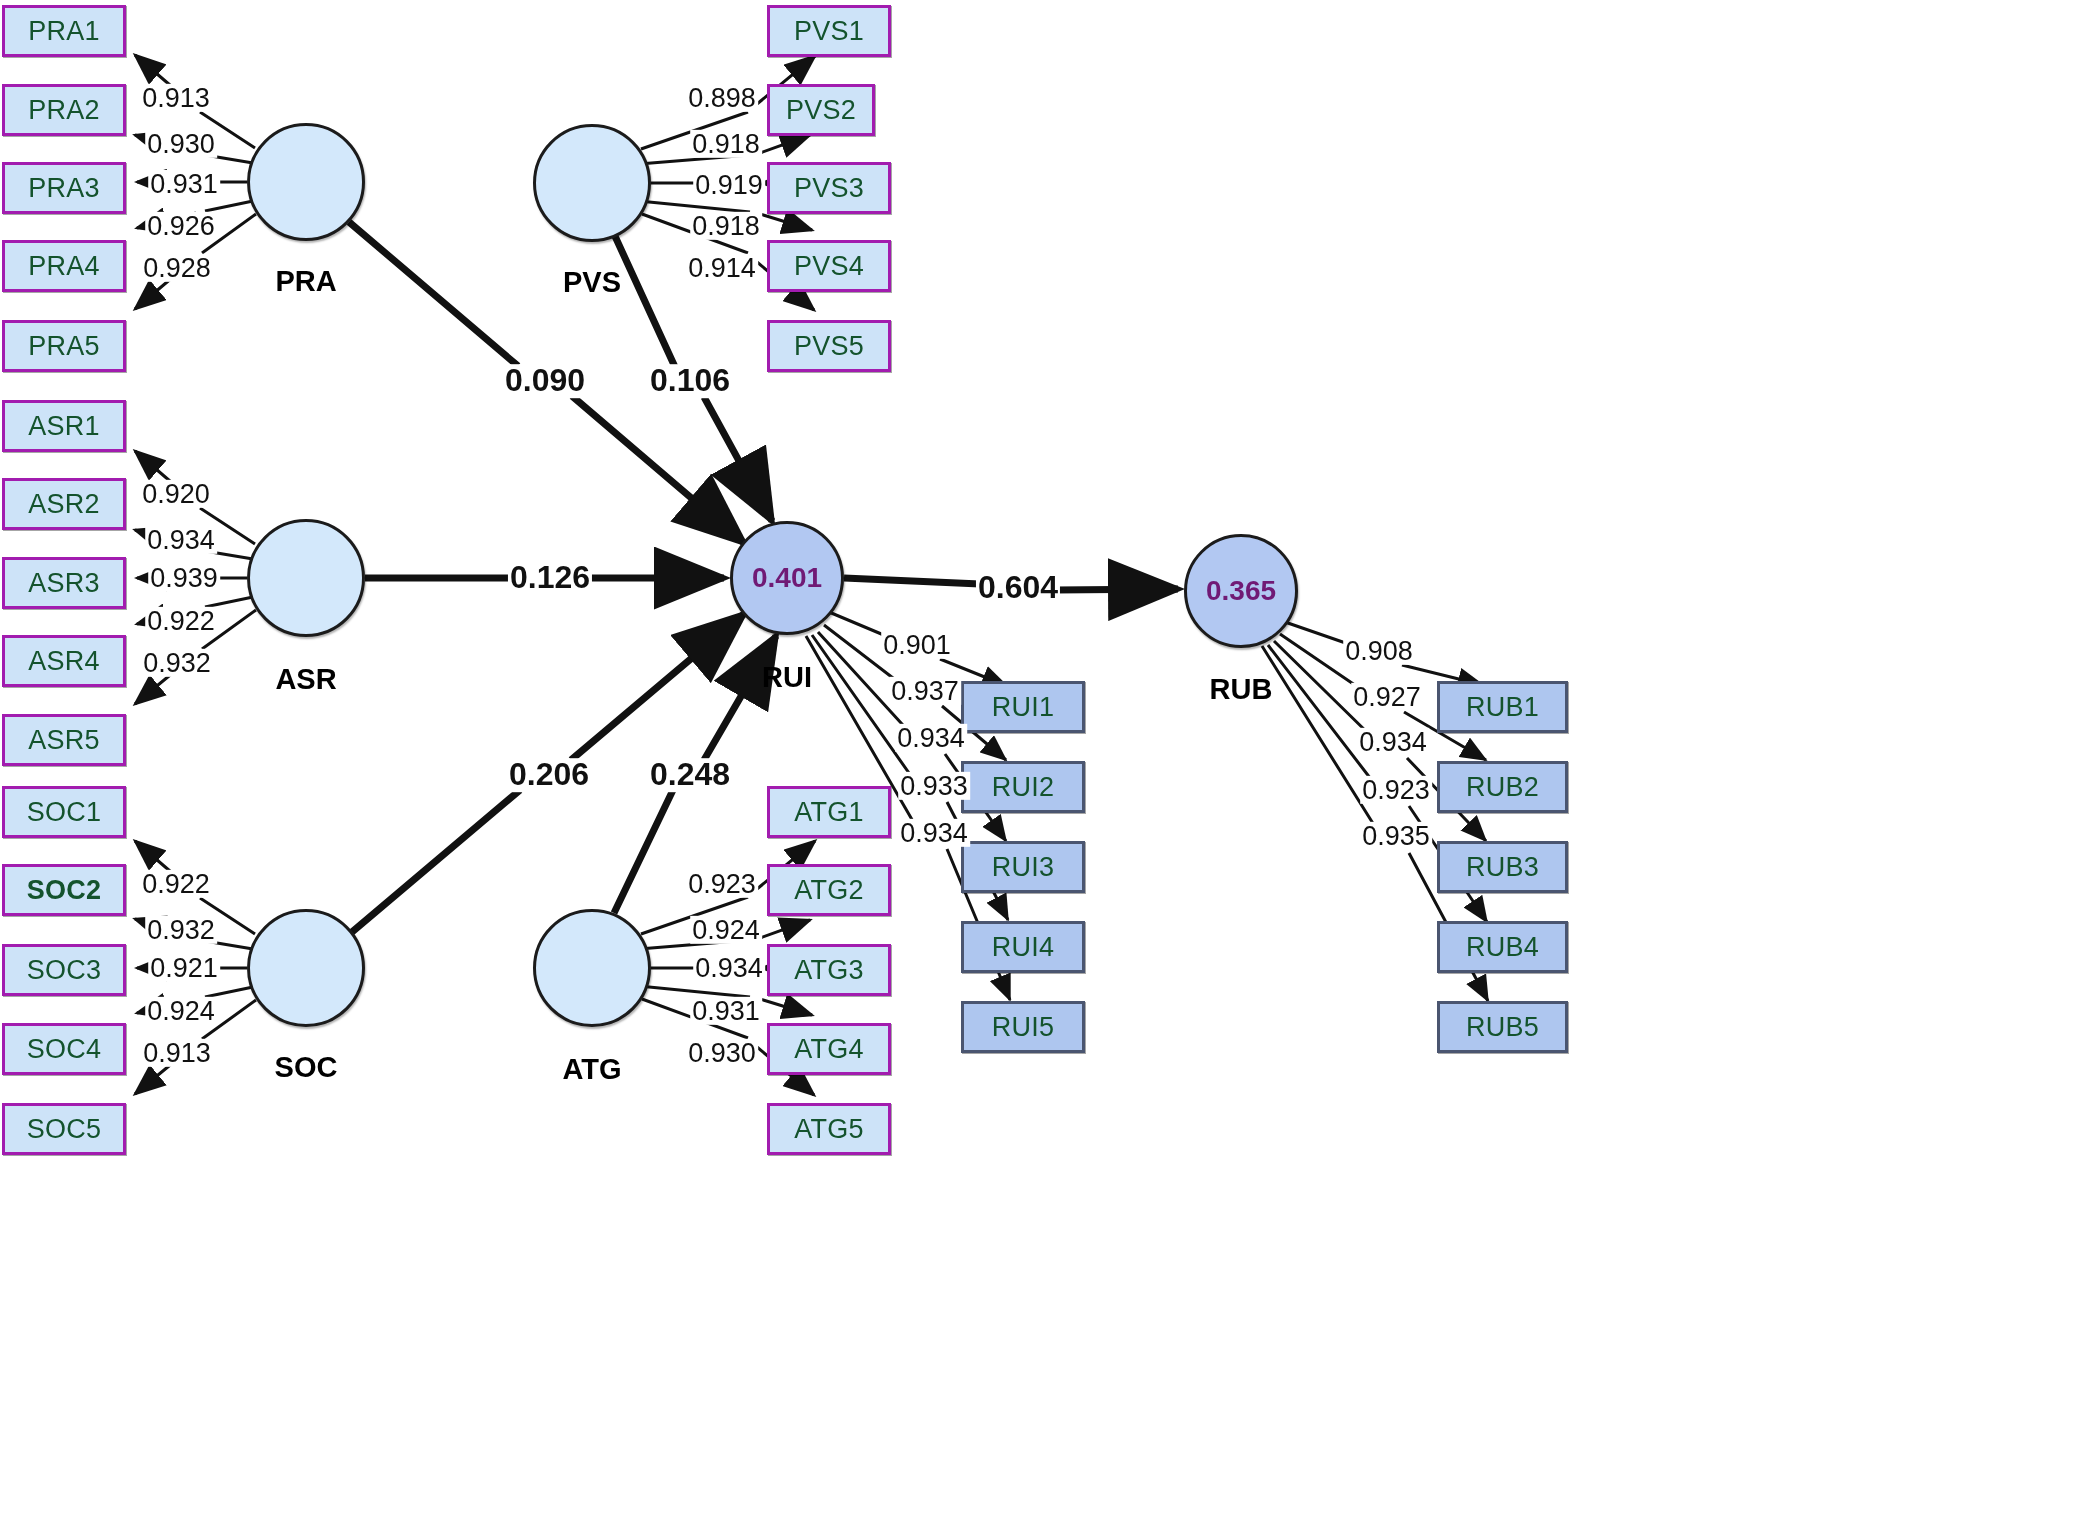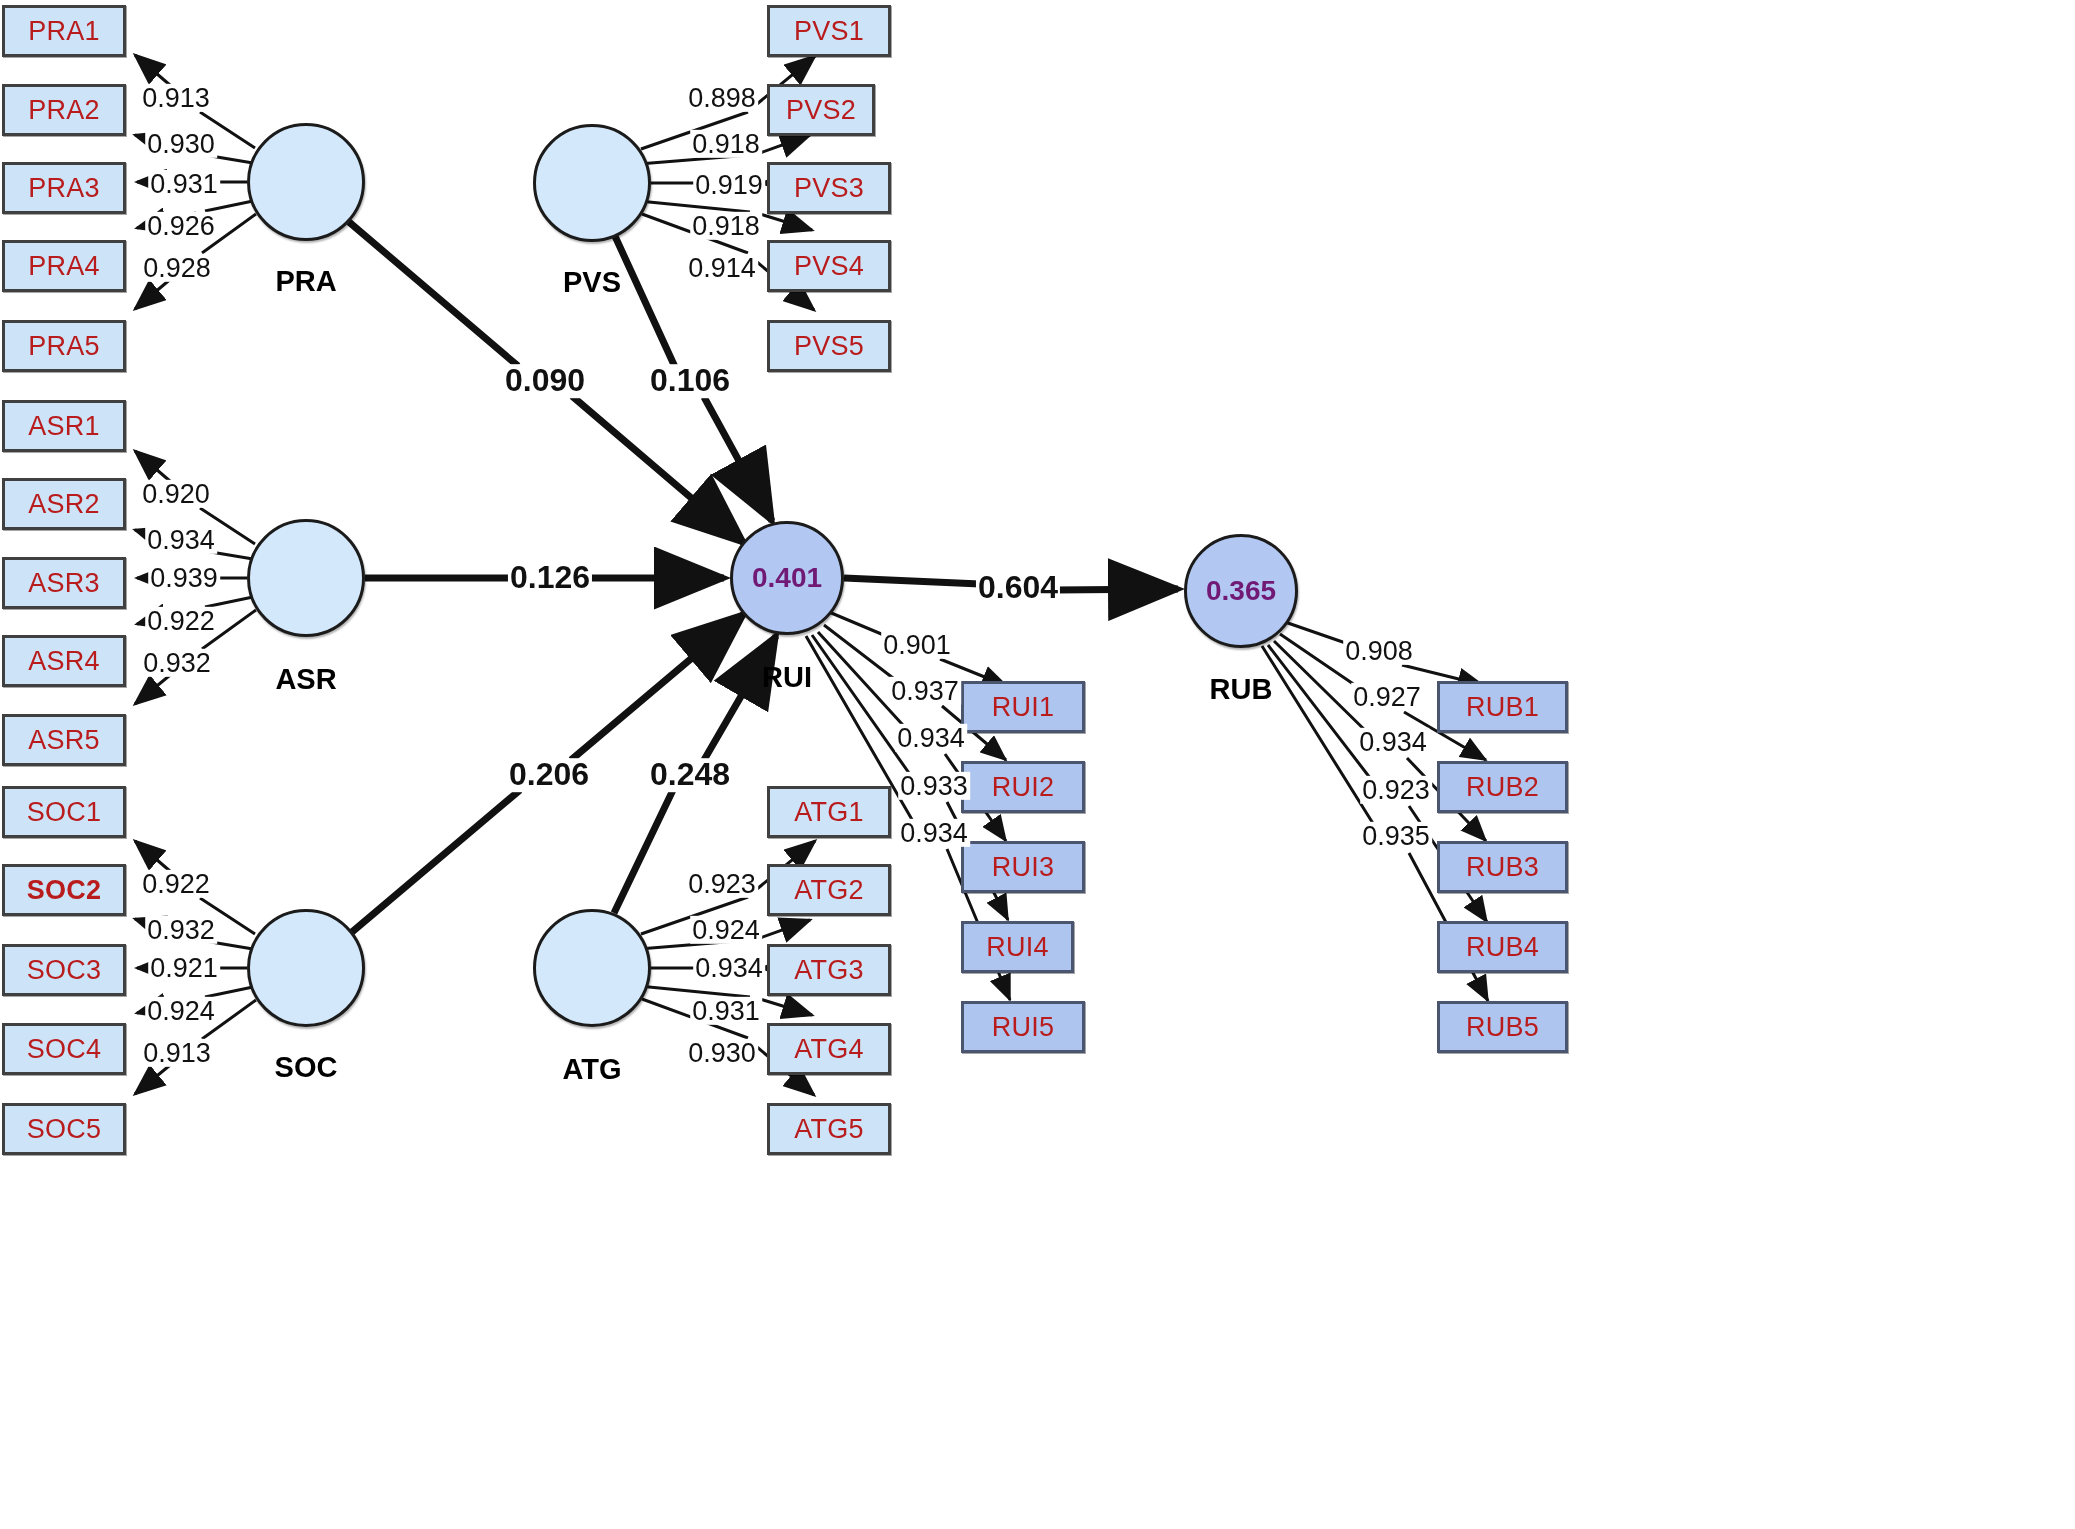--- a/index.html
+++ b/index.html
@@ -22,27 +22,27 @@
     width: 2075px;
     height: 1529px;
     pointer-events: none;
   }
 
   
   .ind {
     position: absolute;
     box-sizing: border-box;
     height: 52px;
-    border: 3px solid #404040;
+    border: 3px solid #a21caf;
     background: #cde3f8;
     display: flex;
     align-items: center;
     justify-content: center;
     font-size: 27px;
-    color: #b91c1c;
+    color: #14532d;
     letter-spacing: 0.2px;
     box-shadow: 1px 1px 0 rgba(0,0,0,0.35);
   }
   .ind.endo {
     background: #aec6ef;
     border-color: #4a5570;
   }
 
   
   .lv {
@@ -193,21 +193,21 @@
       <div class="ind" style="left: 2px; top: 1023px; width: 124px;">SOC4</div>
       <div class="ind" style="left: 2px; top: 1103px; width: 124px;">SOC5</div>
       <div class="ind" style="left: 767px; top: 786px; width: 124px;">ATG1</div>
       <div class="ind" style="left: 767px; top: 864px; width: 124px;">ATG2</div>
       <div class="ind" style="left: 767px; top: 944px; width: 124px;">ATG3</div>
       <div class="ind" style="left: 767px; top: 1023px; width: 124px;">ATG4</div>
       <div class="ind" style="left: 767px; top: 1103px; width: 124px;">ATG5</div>
       <div class="ind endo" style="left: 961px; top: 681px; width: 124px;">RUI1</div>
       <div class="ind endo" style="left: 961px; top: 761px; width: 124px;">RUI2</div>
       <div class="ind endo" style="left: 961px; top: 841px; width: 124px;">RUI3</div>
-      <div class="ind endo" style="left: 961px; top: 921px; width: 113px;">RUI4</div>
+      <div class="ind endo" style="left: 961px; top: 921px; width: 124px;">RUI4</div>
       <div class="ind endo" style="left: 961px; top: 1001px; width: 124px;">RUI5</div>
       <div class="ind endo" style="left: 1437px; top: 681px; width: 131px;">RUB1</div>
       <div class="ind endo" style="left: 1437px; top: 761px; width: 131px;">RUB2</div>
       <div class="ind endo" style="left: 1437px; top: 841px; width: 131px;">RUB3</div>
       <div class="ind endo" style="left: 1437px; top: 921px; width: 131px;">RUB4</div>
       <div class="ind endo" style="left: 1437px; top: 1001px; width: 131px;">RUB5</div>
     </div>
 
   <div id="construct-layer">
       <div class="lv" style="left: 247px; top: 123px; width: 118px; height: 118px;"></div>

